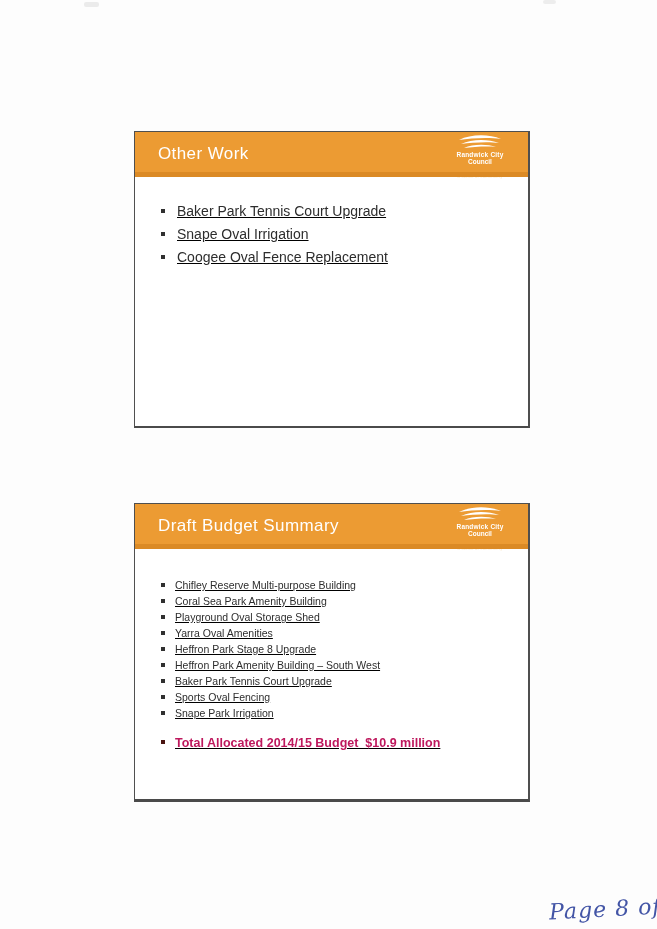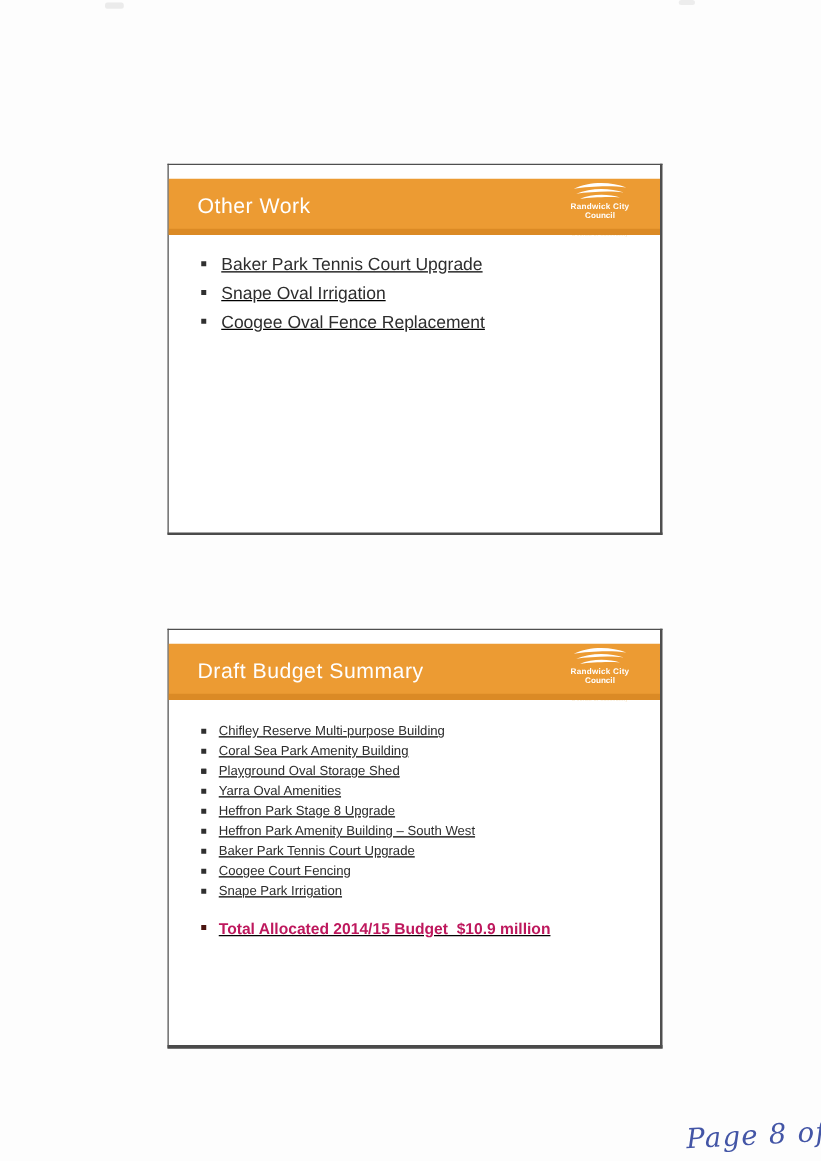--- a/index.html
+++ b/index.html
@@ -25,27 +25,26 @@
   .slide {
     position: absolute;
     left: 134px;
     width: 396px;
     background: #ffffff;
     border: 1px solid #4f4f4f;
     border-right-width: 2px;
     box-sizing: border-box;
   }
   .slide1 { top: 131px; height: 297px; border-bottom: 2px solid #4a4a4a; }
-  .slide2 { top: 503px; height: 336px; border-bottom: 3px solid #4a4a4a; }
+  .slide2 { top: 503px; height: 299px; border-bottom: 3px solid #4a4a4a; }
 
   .slide-header {
     position: relative;
     height: 45px;
     background: #EC9B33;
-    margin-top: 11px;
   }
   .header-strip {
     position: absolute;
     left: 0; right: 0; bottom: 0;
     height: 5px;
     background: #DB8A25;
   }
   .slide-title {
     position: absolute;
     left: 23px;
@@ -187,21 +186,21 @@
     </header>
     <ul class="bullets">
       <li><span class="marker"></span><span class="txt">Chifley Reserve Multi-purpose Building</span></li>
       <li><span class="marker"></span><span class="txt">Coral Sea Park Amenity Building</span></li>
       <li><span class="marker"></span></li>
       <li><span class="marker"></span><span class="txt">Playground Oval Storage Shed</span></li>
       <li><span class="marker"></span><span class="txt">Yarra Oval Amenities</span></li>
       <li><span class="marker"></span><span class="txt">Heffron Park Stage 8 Upgrade</span></li>
       <li><span class="marker"></span><span class="txt">Heffron Park Amenity Building – South West</span></li>
       <li><span class="marker"></span><span class="txt">Baker Park Tennis Court Upgrade</span></li>
-      <li><span class="marker"></span><span class="txt">Coogee Court Fencing</span></li>
+      <li><span class="marker"></span><span class="txt">Sports Oval Fencing</span></li>
       <li><span class="marker"></span><span class="txt">Snape Park Irrigation</span></li>
       <li class="highlight"><span class="marker"></span><span class="txt">Total Allocated 2014/15 Budget  $10.9 million</span></li>
     </ul>
   </section>
 
   <div class="handwriting">Page 8 of 8</div>
 
 </div>
 
 </body></html>

